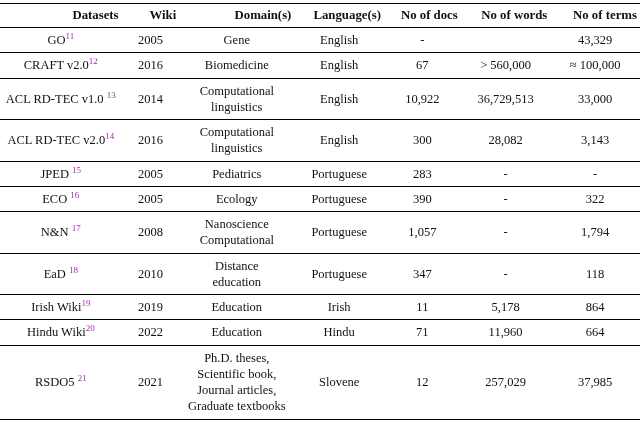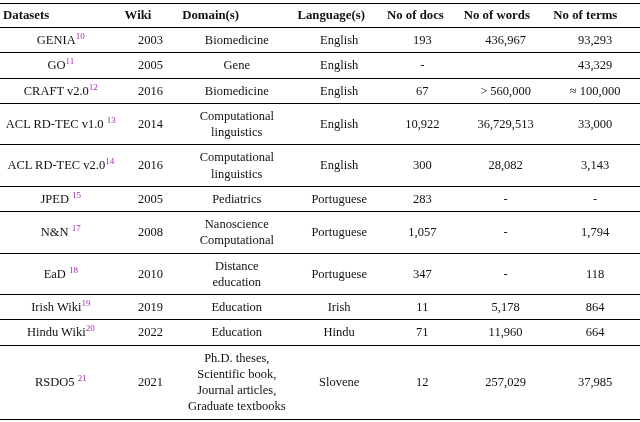--- a/index.html
+++ b/index.html
@@ -19,21 +19,21 @@
   table.datasets {
     width: 100%;
     border-collapse: collapse;
     border-top: 1.6px solid #000;
     border-bottom: 1.6px solid #000;
     font-size: 12.5px;
     color: #111;
   }
   table.datasets th {
     font-weight: bold;
-    text-align: left;
+    text-align: right;
     padding: 4px 3px;
     border-bottom: 0.9px solid #000;
     white-space: nowrap;
     font-size: 12.8px;
   }
   table.datasets td {
     text-align: center;
     vertical-align: middle;
     padding: 4px 3px;
     border-bottom: 0.8px solid #000;
@@ -78,29 +78,20 @@
           <th>Wiki</th>
           <th>Domain(s)</th>
           <th>Language(s)</th>
           <th>No of docs</th>
           <th>No of words</th>
           <th>No of terms</th>
         </tr>
     </thead>
     <tbody id="table-body">
         <tr>
-          <td><span>GENIA</span><sup class="cite">10</sup></td>
-          <td>2003</td>
-          <td>Biomedicine</td>
-          <td>English</td>
-          <td>193</td>
-          <td>436,967</td>
-          <td>93,293</td>
-        </tr>
-        <tr>
           <td><span>GO</span><sup class="cite">11</sup></td>
           <td>2005</td>
           <td>Gene</td>
           <td>English</td>
           <td>-</td>
           <td></td>
           <td>43,329</td>
         </tr>
         <tr>
           <td><span>CRAFT v2.0</span><sup class="cite">12</sup></td>
@@ -132,20 +123,29 @@
           <td>3,143</td>
         </tr>
         <tr>
           <td><span>JPED </span><sup class="cite">15</sup></td>
           <td>2005</td>
           <td>Pediatrics</td>
           <td>Portuguese</td>
           <td>283</td>
           <td>-</td>
           <td>-</td>
+        </tr>
+        <tr>
+          <td><span>ECO </span><sup class="cite">16</sup></td>
+          <td>2005</td>
+          <td>Ecology</td>
+          <td>Portuguese</td>
+          <td>390</td>
+          <td>-</td>
+          <td>322</td>
         </tr>
         <tr>
           <td><span>N&amp;N </span><sup class="cite">17</sup></td>
           <td>2008</td>
           <td>Nanoscience
 Computational</td>
           <td>Portuguese</td>
           <td>1,057</td>
           <td>-</td>
           <td>1,794</td>

